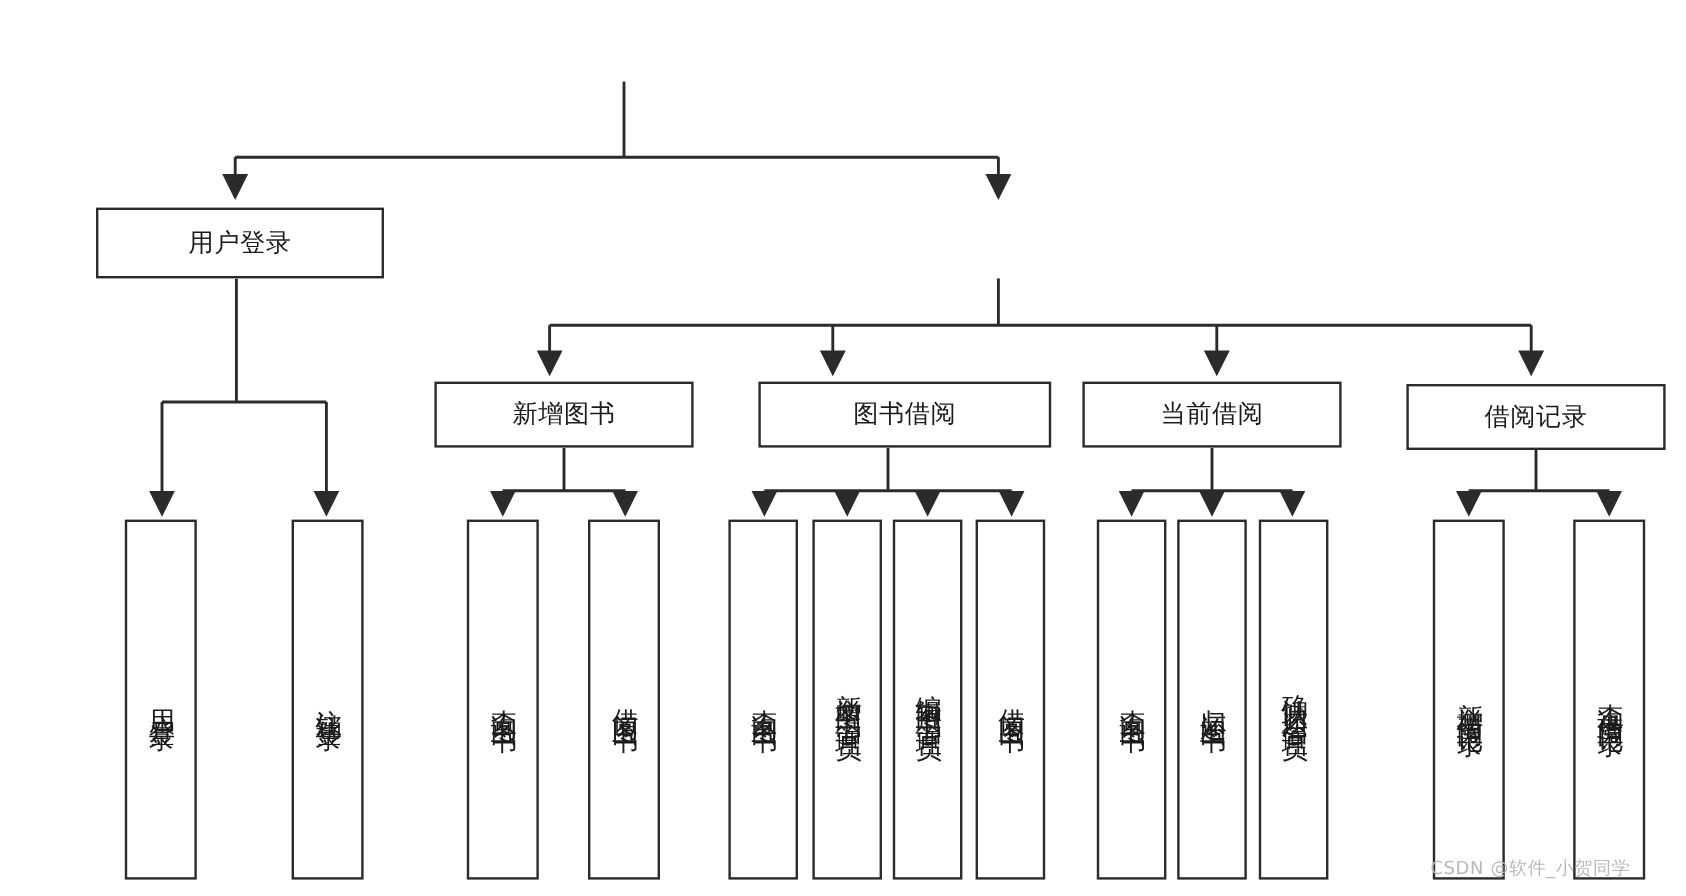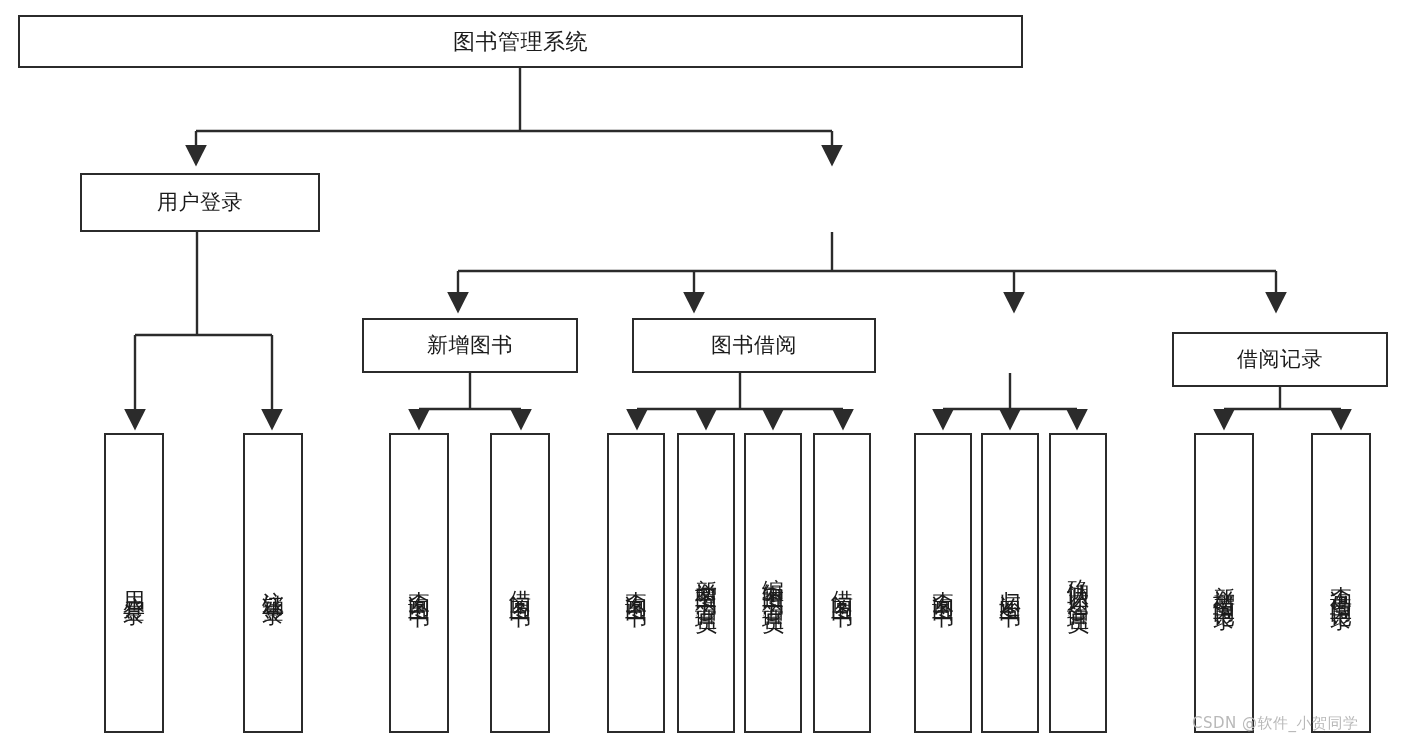--- a/index.html
+++ b/index.html
@@ -120,35 +120,35 @@
       <path d="M 1010 409 L 1010 427" marker-end="url(#arrow)"></path>
       <path d="M 1077 409 L 1077 427" marker-end="url(#arrow)"></path>
 
       <path d="M 1280 373 L 1280 409"></path>
       <path d="M 1224 409 L 1341 409"></path>
       <path d="M 1224 409 L 1224 427" marker-end="url(#arrow)"></path>
       <path d="M 1341 409 L 1341 427" marker-end="url(#arrow)"></path>
     </g>
   </svg>
 
-  <div class="node h root" style="left:18px; top:15px; width:1005px; height:53px;">
-    <span class="label">图书管理系统</span>
-  </div>
 
   <div class="node h" style="left:80px; top:173px; width:240px; height:59px;">
     <span class="label">用户登录</span>
   </div>
 
   <div class="node h" style="left:362px; top:318px; width:216px; height:55px;">
     <span class="label">新增图书</span>
   </div>
   <div class="node h" style="left:632px; top:318px; width:244px; height:55px;">
     <span class="label">图书借阅</span>
   </div>
-  <div class="node h" style="left:1172px; top:332px; width:216px; height:55px;">
+  <div class="node h" style="left:902px; top:318px; width:216px; height:55px;">
+    <span class="label">当前借阅</span>
+  </div>
+  <div class="node h" style="left:1172px; top:320px; width:216px; height:55px;">
     <span class="label">借阅记录</span>
   </div>
 
   <div class="node v" style="left:104px; top:433px; width:60px; height:300px;">
     <span class="label">用户登录</span>
   </div>
   <div class="node v" style="left:243px; top:433px; width:60px; height:300px;">
     <span class="label">注销登录</span>
   </div>
 

